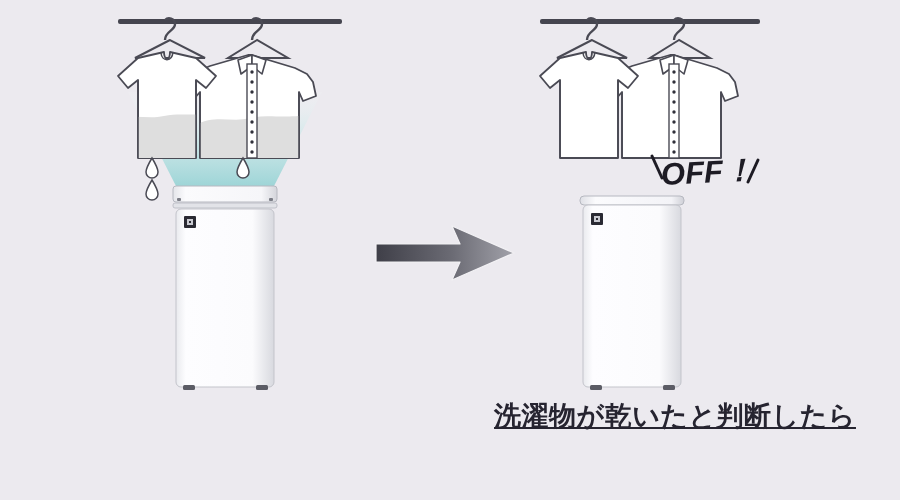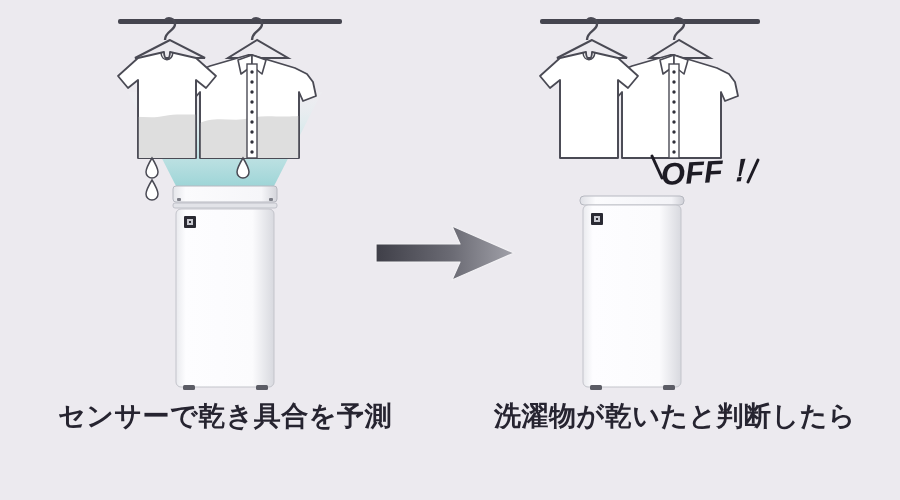--- a/index.html
+++ b/index.html
@@ -41,21 +41,21 @@
     width: 450px;
     text-align: center;
     color: #262430;
     font-weight: bold;
     font-size: 27px;
     line-height: 36px;
     letter-spacing: 0.5px;
     white-space: nowrap;
   }
   #caption-left  { top: 398px; }
-  #caption-right { top: 398px; }
+  #caption-right { top: 398px; text-decoration: underline; }
   .caption .line { display: block; }
 
   #arrow-wrap {
     position: absolute;
     left: 370px;
     top: 222px;
     width: 150px;
     height: 62px;
   }
 
@@ -205,23 +205,20 @@
           <rect x="184" y="216" width="12" height="12" rx="1" fill="#2a2a33"></rect>
           <rect x="187" y="219" width="6" height="6" fill="#c9cad1"></rect>
           <rect x="189" y="221" width="2" height="2" fill="#2a2a33"></rect>
         </g>
 
         <rect x="183" y="385" width="12" height="5" rx="1.5" fill="#5b5c65"></rect>
         <rect x="256" y="385" width="12" height="5" rx="1.5" fill="#5b5c65"></rect>
       </g>
     </svg>
 
-    <div class="caption" id="caption-left">
-      <span class="line">センサーで乾き具合を予測</span>
-    </div>
   </div>
 
   <div class="panel" id="panel-right">
 
     <svg class="art" viewBox="0 0 450 400">
       <defs>
         <linearGradient id="bodyGradR" x1="0" y1="0" x2="1" y2="0">
           <stop offset="0%" stop-color="#e9eaee"></stop>
           <stop offset="10%" stop-color="#fdfdff"></stop>
           <stop offset="78%" stop-color="#fbfbfd"></stop>

